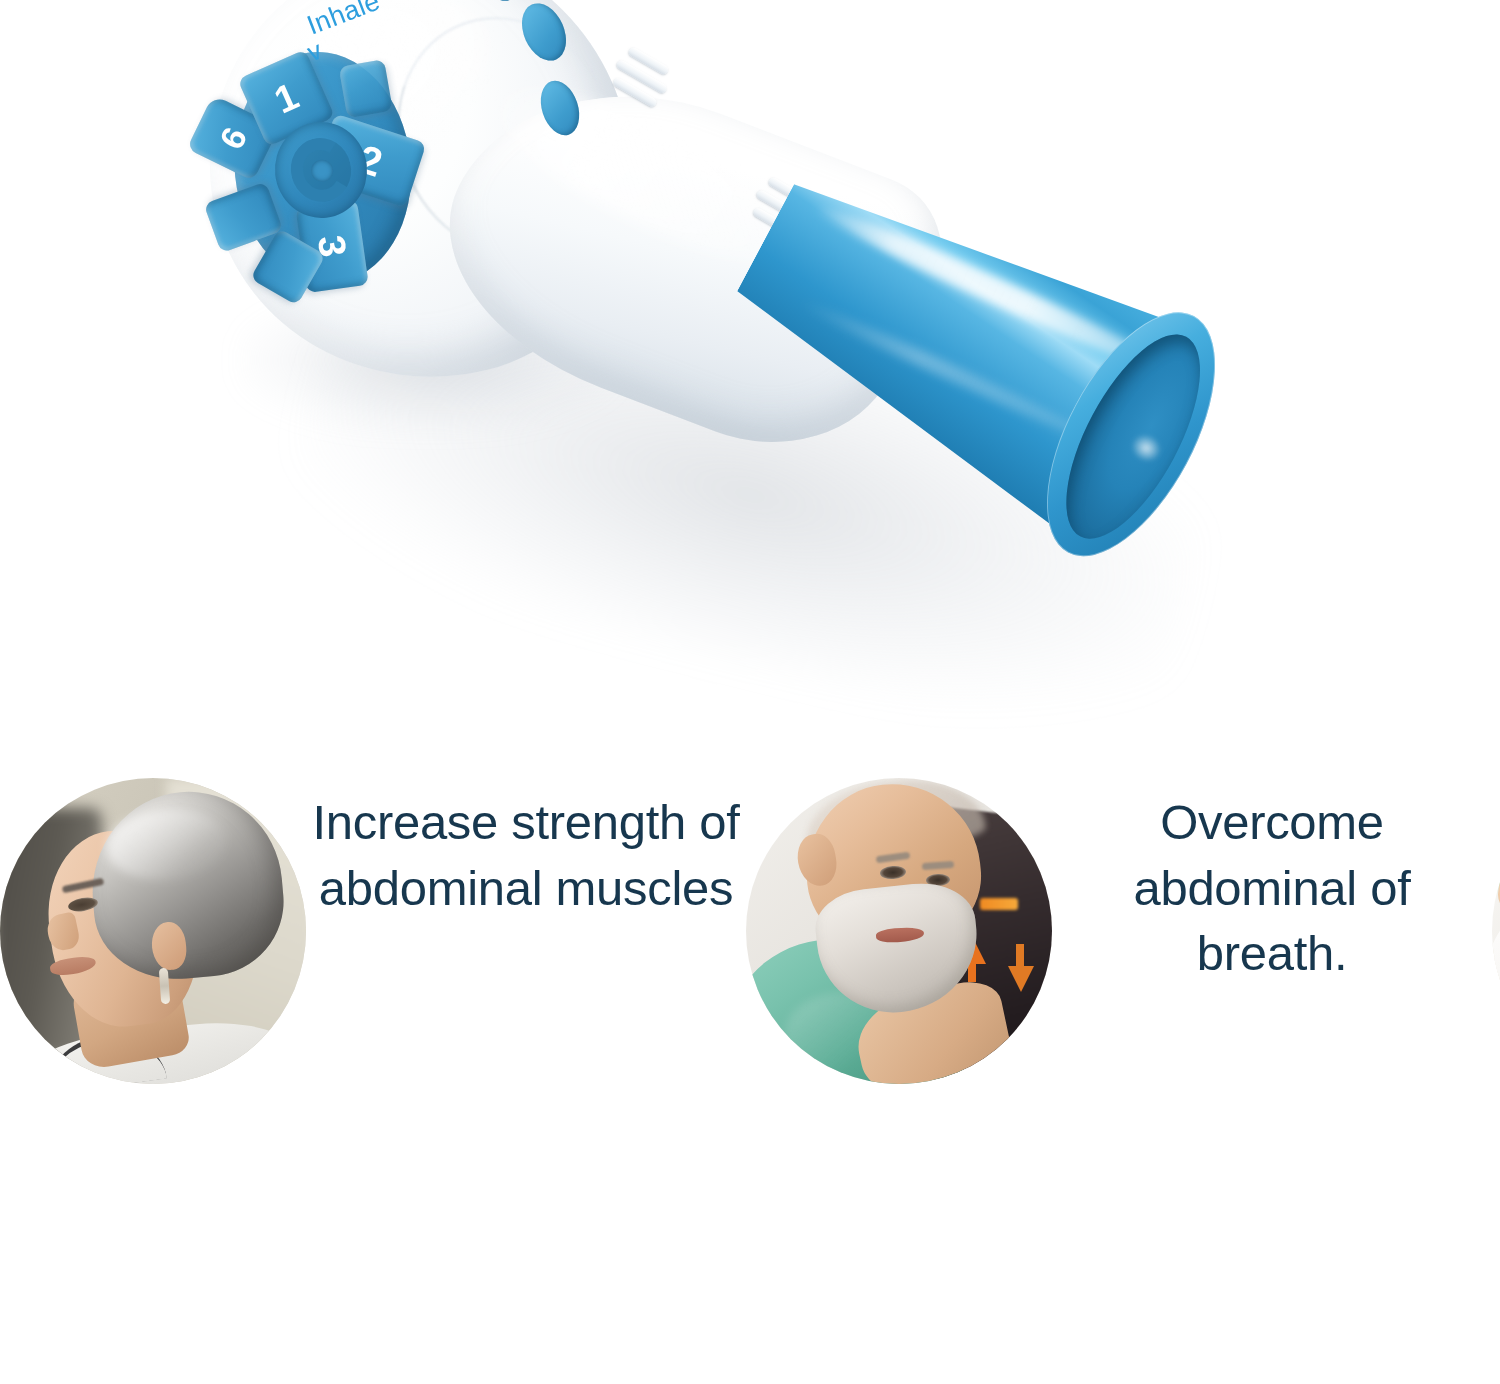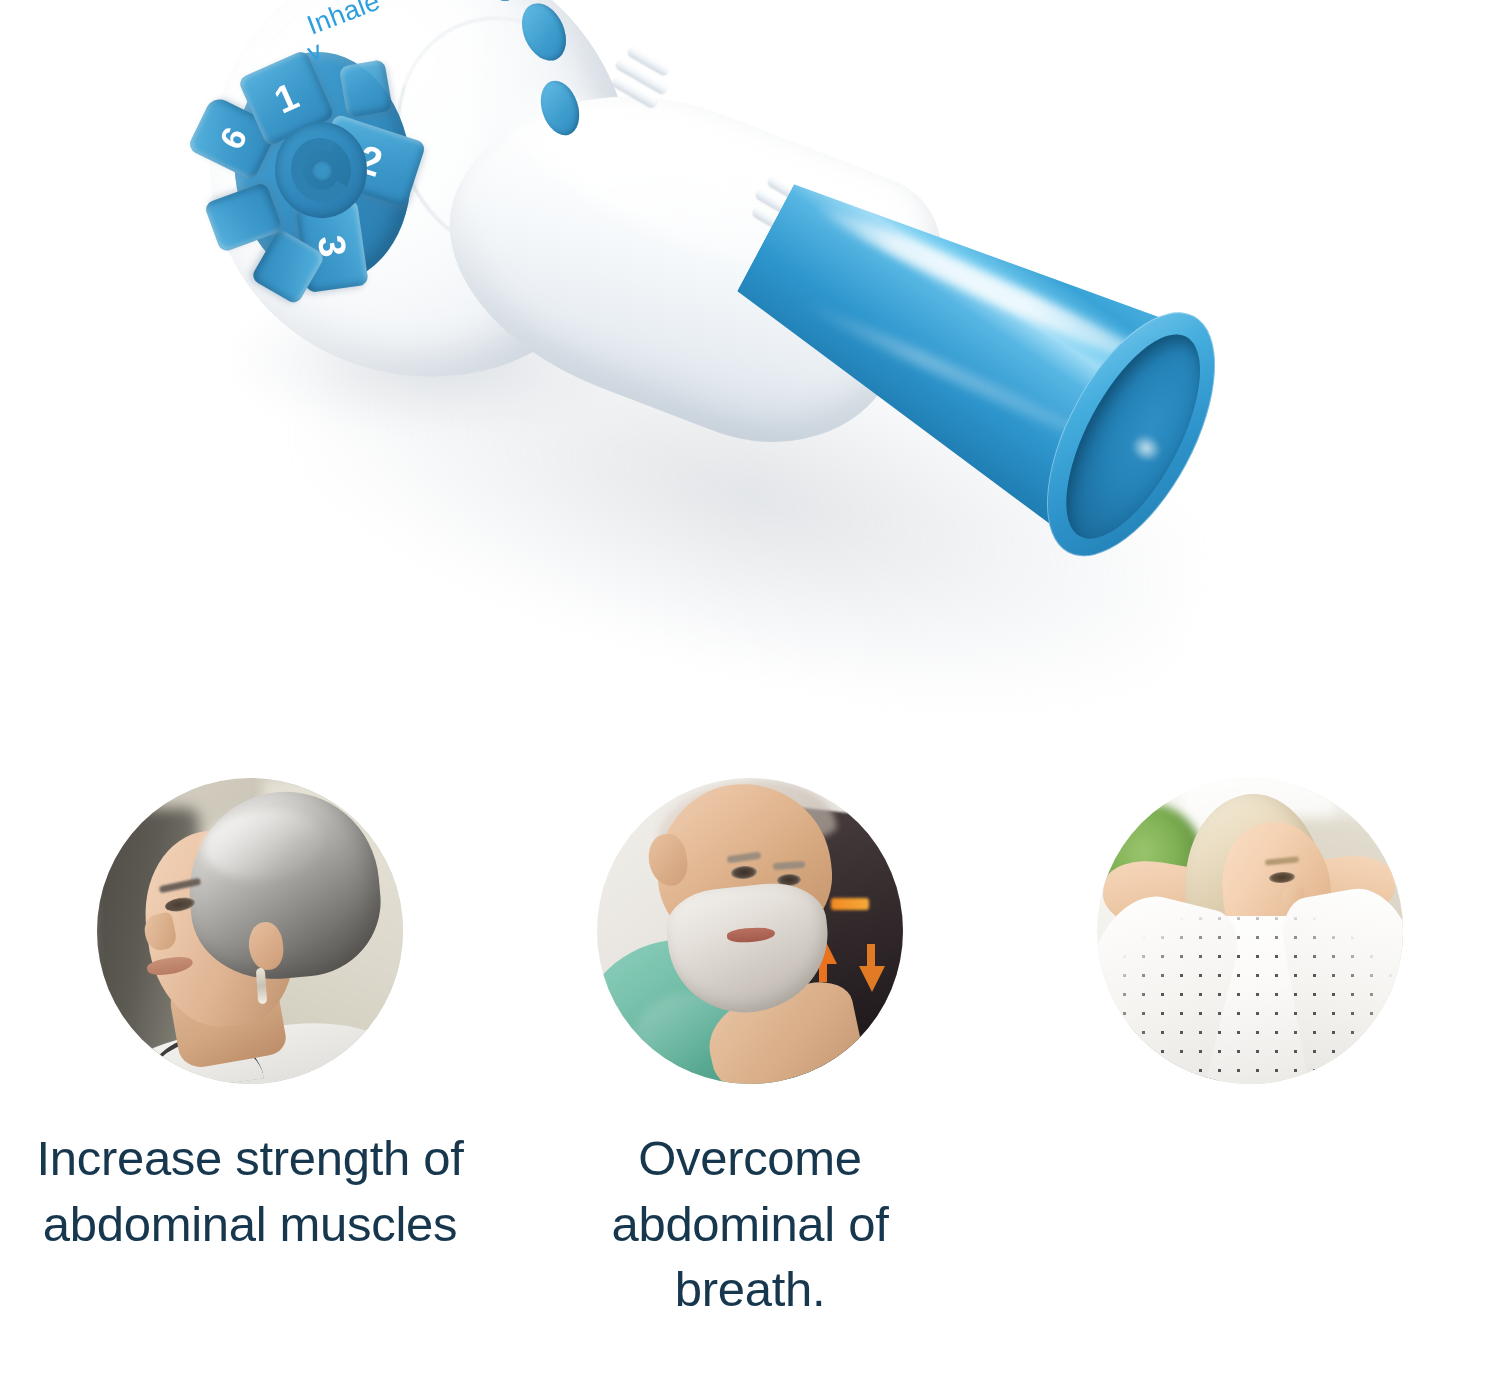--- a/index.html
+++ b/index.html
@@ -297,22 +297,20 @@
   
   .benefits {
     position: absolute;
     left: 0; top: 748px;
     width: 1500px; height: 636px;
     display: flex;
   }
   .benefit {
     flex: 1 1 0;
     display: flex;
-    flex-direction: column;
-    align-items: center;
   }
   .photo {
     width: 306px;
     height: 306px;
     border-radius: 50%;
     position: relative;
     overflow: hidden;
     margin-top: 30px;
     flex: none;
   }

